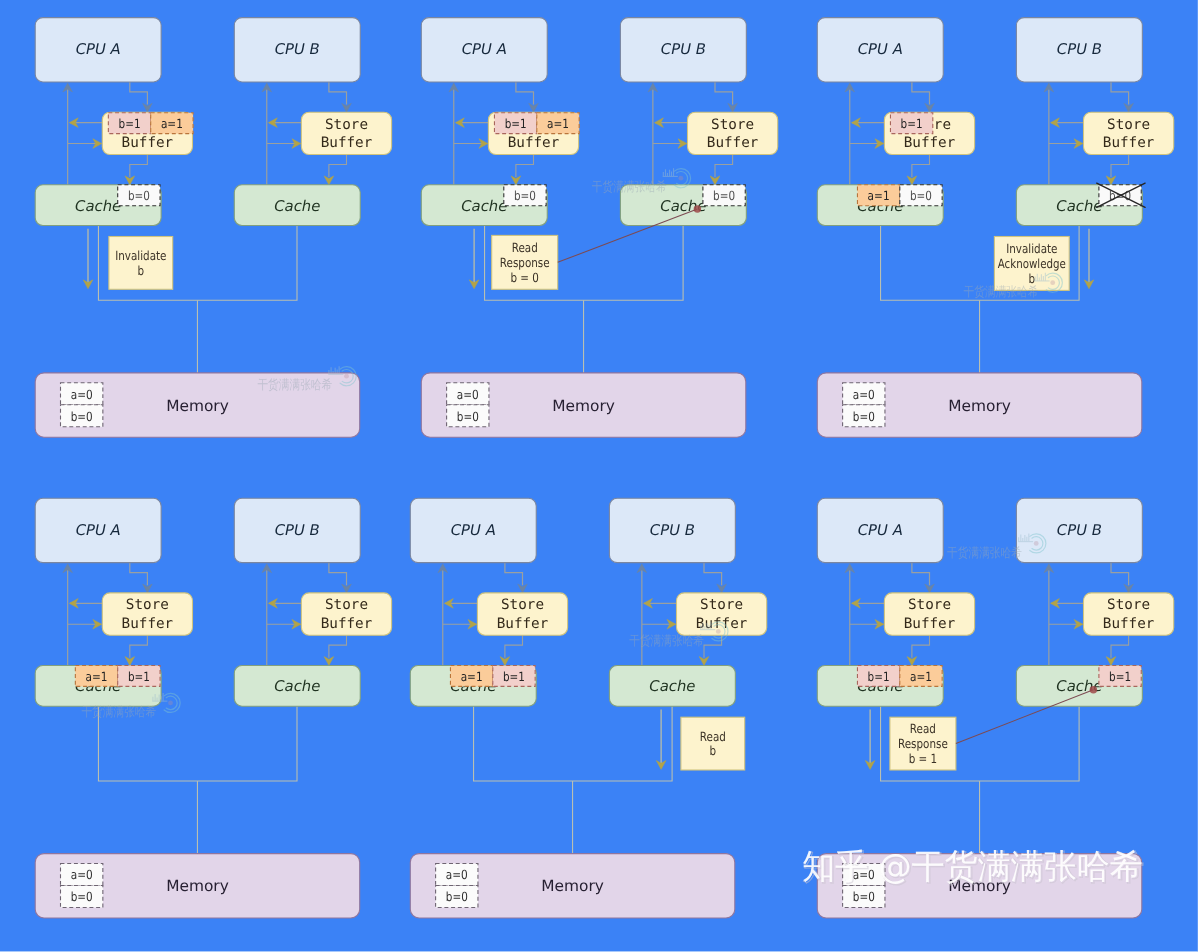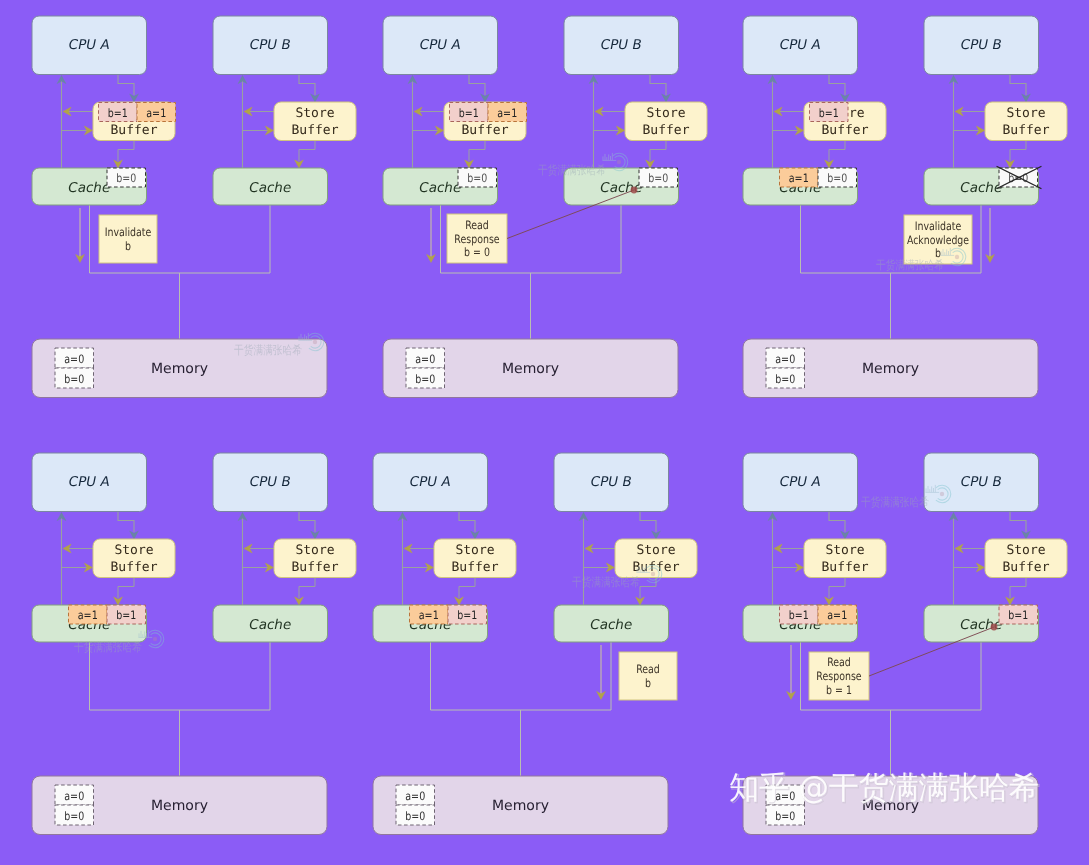--- a/index.html
+++ b/index.html
@@ -1,19 +1,19 @@
 <!DOCTYPE html>
 <html><head>
 <meta charset="utf-8">
 <title>Store Buffer Cache Coherence</title>
 <style>
   html,body{margin:0;padding:0;background:#fff;}
   body{width:1089px;height:865px;overflow:hidden;
        font-family:"DejaVu Sans","Liberation Sans",sans-serif;}
-  #stage{position:relative;width:1089px;height:865px;background:#8b5cf6;
+  #stage{position:relative;width:1089px;height:865px;background:#3b82f6;
          -webkit-font-smoothing:antialiased;text-rendering:geometricPrecision;}
   svg text{-webkit-font-smoothing:antialiased;}
   svg{position:absolute;left:0;top:0;overflow:visible;}
 </style>
 </head>
 <body>
 
 <div id="stage">
     <svg width="1089" height="865">
       <g transform="translate(32,16)">

